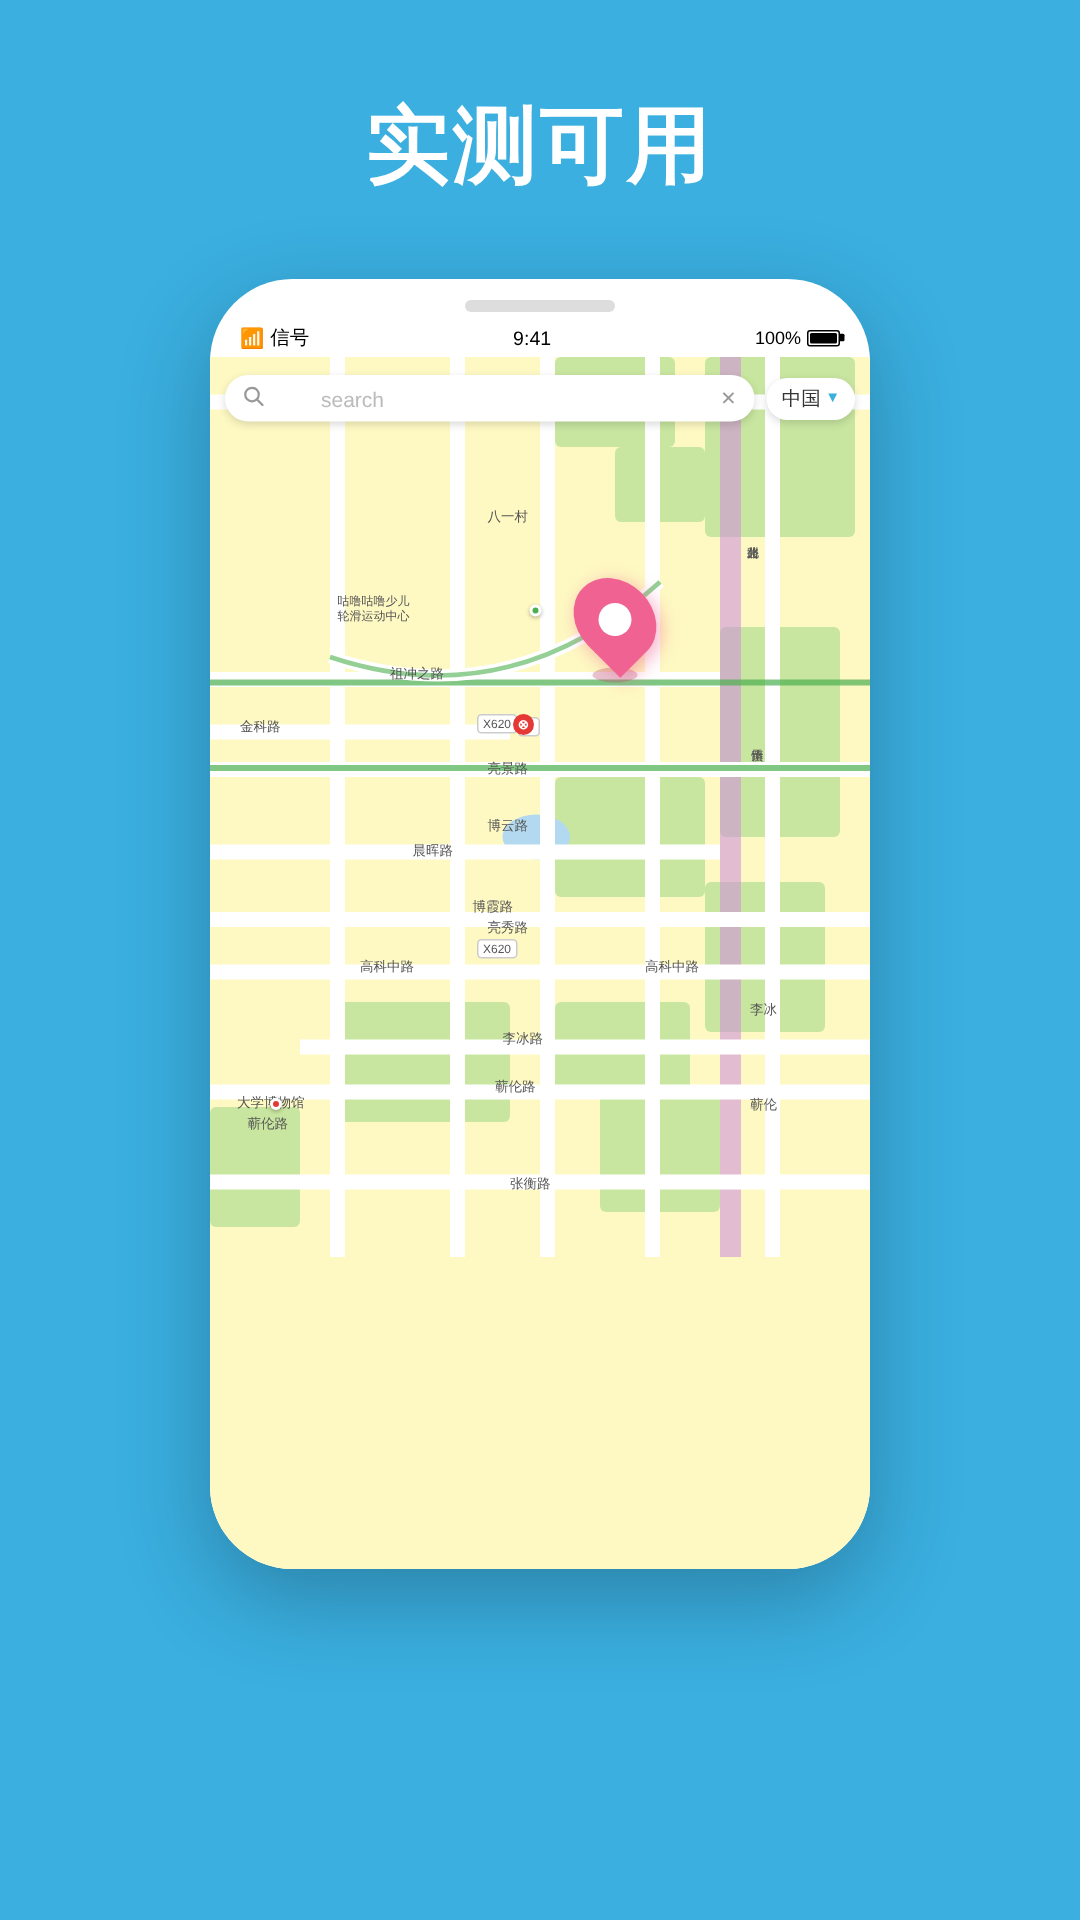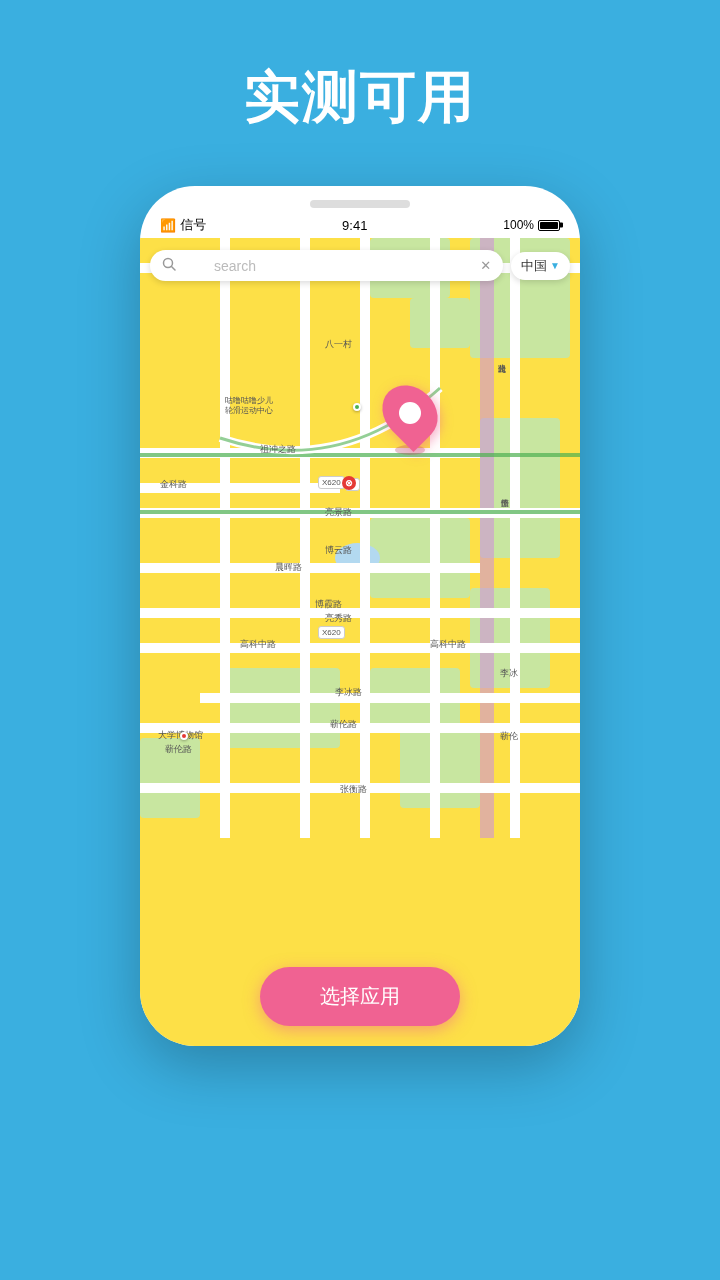--- a/index.html
+++ b/index.html
@@ -121,21 +121,21 @@
     .map-container {
       flex: 1;
       position: relative;
       overflow: hidden;
     }
 
     
     .map-bg {
       position: absolute;
       inset: 0;
-      background: #fde047;
+      background: #fef9c3;
     }
 
     
     .search-bar {
       position: absolute;
       top: 12px;
       left: 10px;
       right: 10px;
       display: flex;
       align-items: center;
@@ -417,17 +417,14 @@
       </div>
     </div>
 
     <div class="map-pin">
       <div class="pin-body">
         <div class="pin-inner"></div>
       </div>
       <div class="pin-shadow"></div>
     </div>
 
-    <div class="select-btn-wrap">
-      <button class="select-btn">选择应用</button>
-    </div>
   </div>
 </div>
 
 </body></html>

